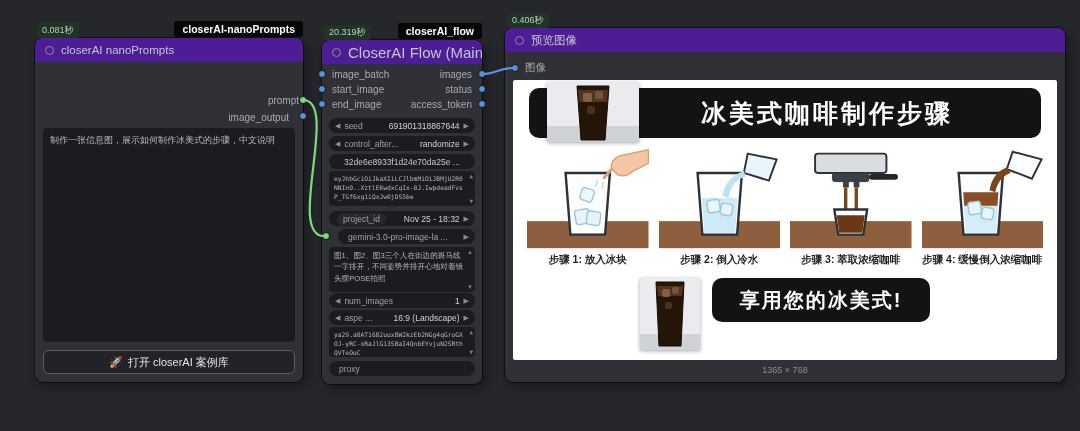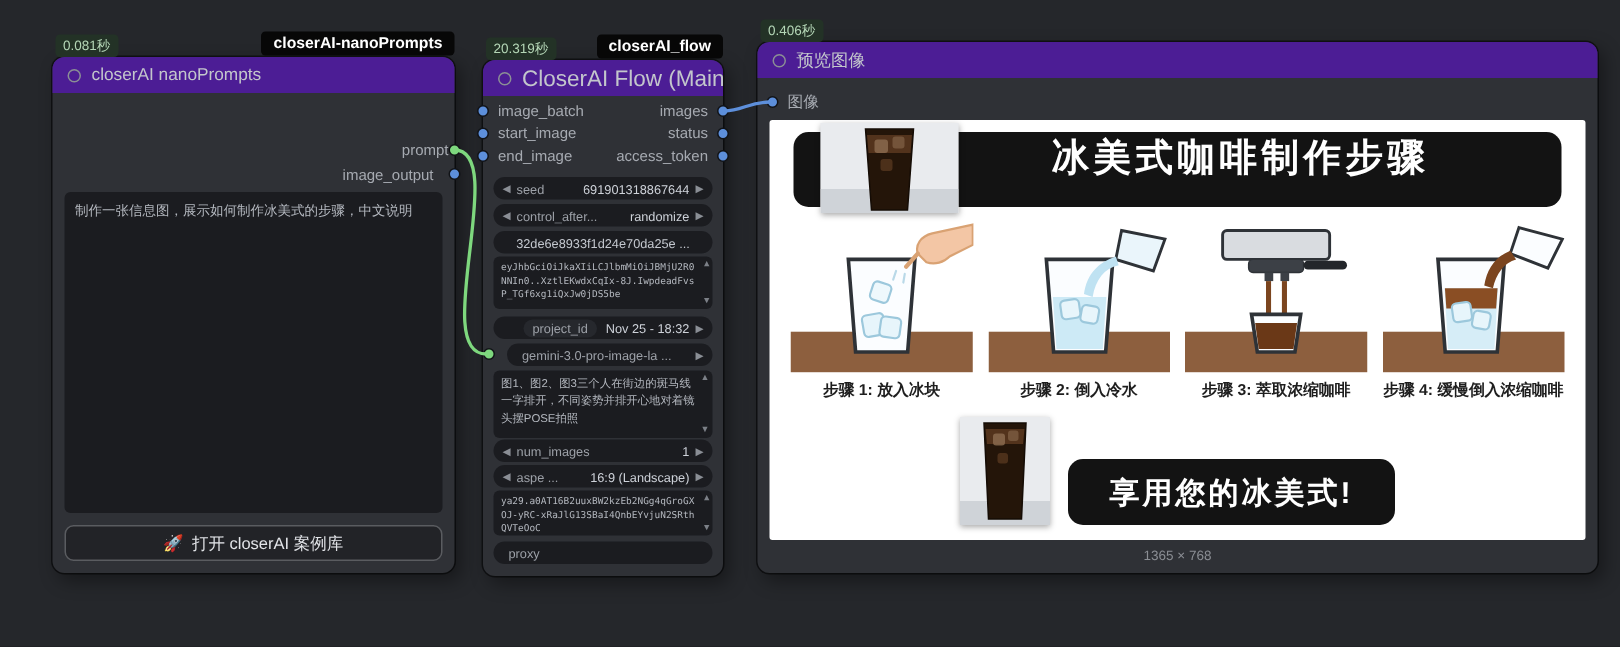--- a/index.html
+++ b/index.html
@@ -25,48 +25,48 @@
   .io-row.right { justify-content:flex-end; }
   .port { position:absolute; width:8px; height:8px; border-radius:50%; border:1px solid #111317; z-index:7; }
   .port.green { background:#7ed87e; }
   .port.blue  { background:#5d8fdb; }
 
   .widget { position:absolute; left:7px; right:7px; height:15px; background:#1b1c20; border-radius:8px;
             display:flex; align-items:center; font-size:8.5px; color:#b9bdc4; padding:0 6px; white-space:nowrap; overflow:hidden; }
   .widget .arr { color:#8a8e95; font-size:7px; flex:0 0 auto; }
   .widget .wlabel { margin-left:4px; color:#9da1a8; overflow:hidden; }
   .widget .wvalue { margin-left:auto; margin-right:4px; color:#ced2d9; overflow:hidden; }
-  .widget .inset { background:#26282d; border-radius:6px; padding:1px 6px; margin-left:14px; color:#9da1a8; }
+  .widget .inset { background:#26282d; border-radius:6px; padding:1px 6px; margin-left:2px; color:#9da1a8; }
   .widget.center { justify-content:center; color:#c4c8cf; }
 
   .ta { position:absolute; background:#1b1c20; border-radius:4px; color:#b4b8bf; overflow:hidden; z-index:4; }
   .ta .scroll-up, .ta .scroll-dn { position:absolute; right:2px; font-size:6px; color:#7c8087; line-height:1; }
   .ta .scroll-up { top:2px; } .ta .scroll-dn { bottom:2px; }
   .mono { font-family:"DejaVu Sans Mono", monospace; }
 
   .nano-ta { padding:5px 7px; font-size:9px; line-height:1.6; }
   .lib-btn { position:absolute; left:8px; right:8px; top:312px; height:24px; background:#222327;
              border:1px solid #5a5c60; border-radius:6px; display:flex; align-items:center; justify-content:center;
              gap:5px; color:#e2e4e8; font-size:11px; cursor:pointer; }
   .lib-btn .rocket { color:#f0a43c; font-size:11px; }
 
   .flow-ta { font-size:6.3px; line-height:1.45; padding:3px 10px 3px 5px; word-break:break-all; }
   .flow-ta.cn { font-size:7.6px; line-height:1.5; }
 
   .ig { position:absolute; left:8px; right:8px; top:52px; height:280px; background:#ffffff; border-radius:2px; overflow:hidden; z-index:4; }
   .ig-band { position:absolute; left:16px; right:16px; top:8px; height:50px; background:#131313; border-radius:10px;
-             display:flex; justify-content:center; }
+             display:flex; align-items:center; justify-content:center; }
   .ig-band span { color:#fff; font-weight:700; font-size:25px; letter-spacing:3px; padding-left:84px; }
   .photo { position:absolute; box-shadow:0 1px 4px rgba(0,0,0,.35); background:#e9ebee; }
   .photo-top { left:34px; top:2px; width:92px; height:60px; z-index:3; }
   .steps { position:absolute; top:66px; left:14px; right:14px; display:flex; gap:10px;justify-content:flex-end; }
   .step { flex:1; display:flex; flex-direction:column; align-items:center; }
   .step svg { width:100%; height:104px; }
   .caption { margin-top:3px; font-size:10.5px; font-weight:700; color:#1e1e1e; white-space:nowrap; }
-  .ig-bottom { position:absolute; top:198px; left:0; right:0; display:flex; align-items:flex-end; justify-content:center; gap:12px; }
+  .ig-bottom { position:absolute; top:198px; left:0; right:0; display:flex; align-items:flex-start; justify-content:center; gap:12px; }
   .photo-bottom { position:relative; width:60px; height:72px; box-shadow:0 1px 4px rgba(0,0,0,.35); background:#e9ebee; }
   .ig-footer-band { background:#131313; border-radius:10px; height:44px; display:flex; align-items:center;
                     padding:0 28px; color:#fff; font-weight:700; font-size:20px; letter-spacing:2px; }
   .resolution { position:absolute; top:337px; left:0; right:0; text-align:center; font-size:9px; color:#8b8e94; }
 </style>
 </head>
 <body>
 
 <div class="canvas">
 

